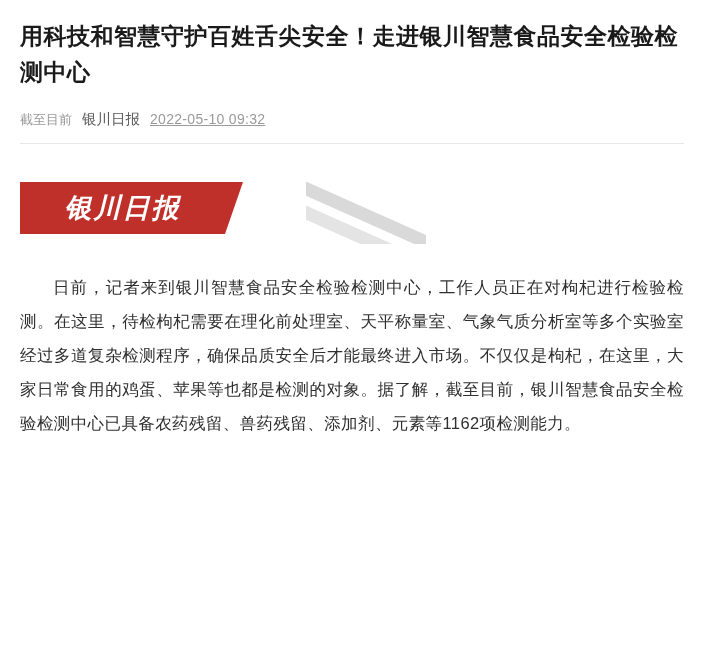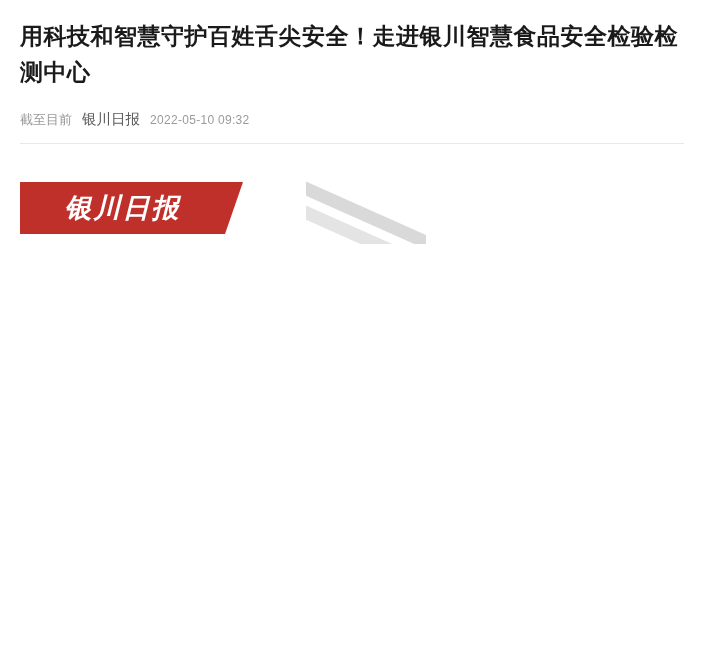--- a/index.html
+++ b/index.html
@@ -41,22 +41,23 @@
   .meta .source-tag {
     color: #999999;
     font-size: 13px;
   }
   .meta .source-name {
     color: #5a5a5a;
     font-size: 14.5px;
   }
   .meta .timestamp {
     color: #9a9a9a;
-    font-size: 12px;
+    font-size: 14px;
     letter-spacing: 0.3px;
+    text-decoration: underline;
   }
   .divider {
     margin-top: 14px;
     height: 1px;
     background: #e8e8e8;
     width: 100%;
   }
   .masthead-area {
     position: relative;
     margin-top: 26px;
@@ -140,15 +141,16 @@
     <div class="masthead-block">
       <span class="mast-text">银川日报</span>
     </div>
     <div class="swoosh">
       <div class="bar b1"></div>
       <div class="bar b2"></div>
     </div>
   </div>
 
   <div class="article">
+    <p>日前，记者来到银川智慧食品安全检验检测中心，工作人员正在对枸杞进行检验检测。在这里，待检枸杞需要在理化前处理室、天平称量室、气象气质分析室等多个实验室经过多道复杂检测程序，确保品质安全后才能最终进入市场。不仅仅是枸杞，在这里，大家日常食用的鸡蛋、苹果等也都是检测的对象。据了解，截至目前，银川智慧食品安全检验检测中心已具备农药残留、兽药残留、添加剂、元素等1162项检测能力。</p>
   </div>
 
 </div>
 
 </body></html>

